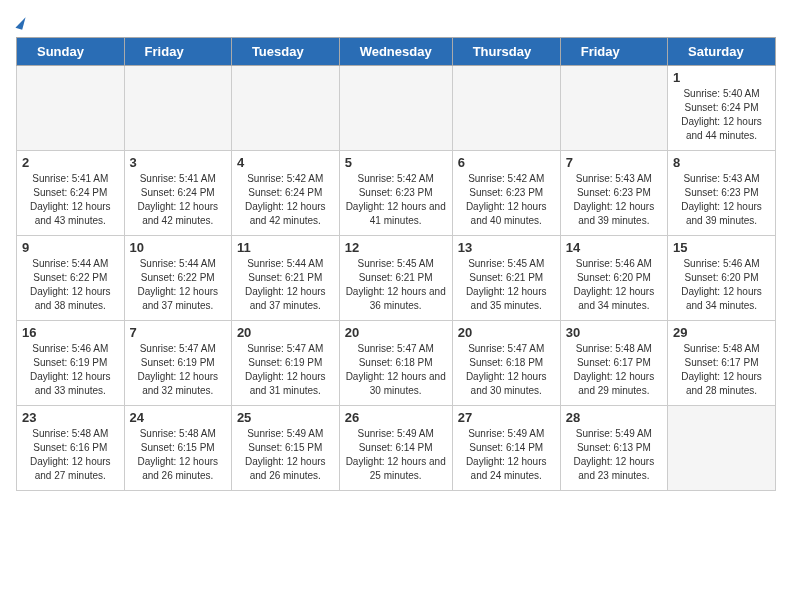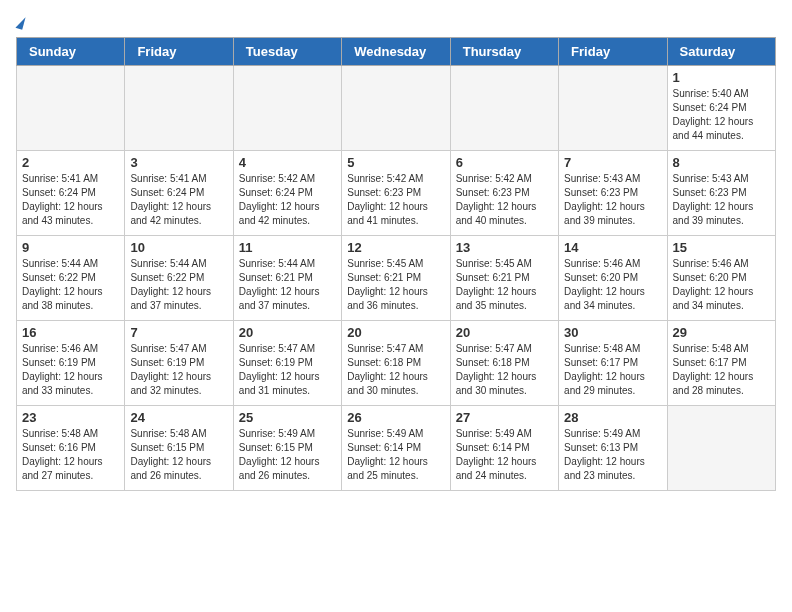--- a/index.html
+++ b/index.html
@@ -36,21 +36,21 @@
     }
     table {
       width: 100%;
       border-collapse: collapse;
     }
     thead tr th {
       background: #2a6db5;
       color: #fff;
       font-size: 13px;
       font-weight: bold;
-      padding: 6px 12px;
+      padding: 6px 20px;
       text-align: left;
       border: 1px solid #aaa;
     }
     tbody tr td {
       vertical-align: top;
       border: 1px solid #ccc;
       padding: 4px 5px;
       width: calc(100% / 7);
       min-height: 80px;
       font-size: 10px;
@@ -63,20 +63,21 @@
     .day-num {
       font-size: 13px;
       font-weight: bold;
       display: block;
       margin-bottom: 2px;
     }
     .day-info {
       font-size: 10px;
       line-height: 1.4;
       color: #333;
+      text-align: center;
     }
     tbody tr:nth-child(odd) td:not(.empty) {
       background: #fff;
     }
     tbody tr td {
       height: 85px;
     }
   </style>
 </head>
 <body>

